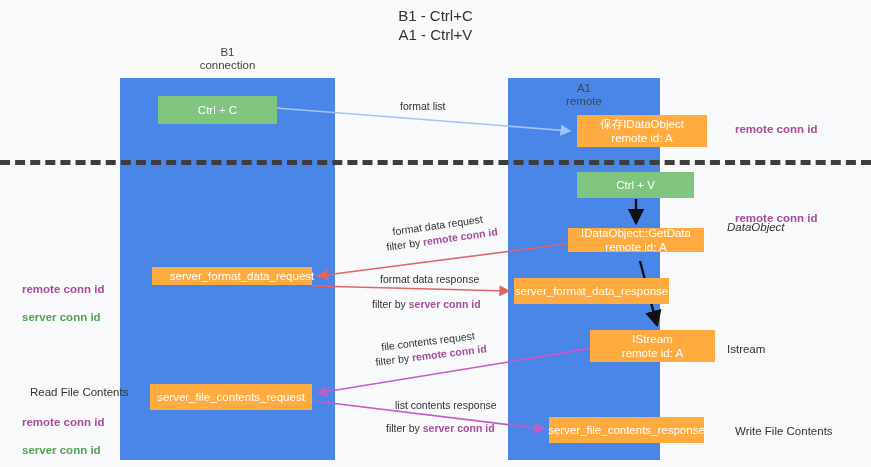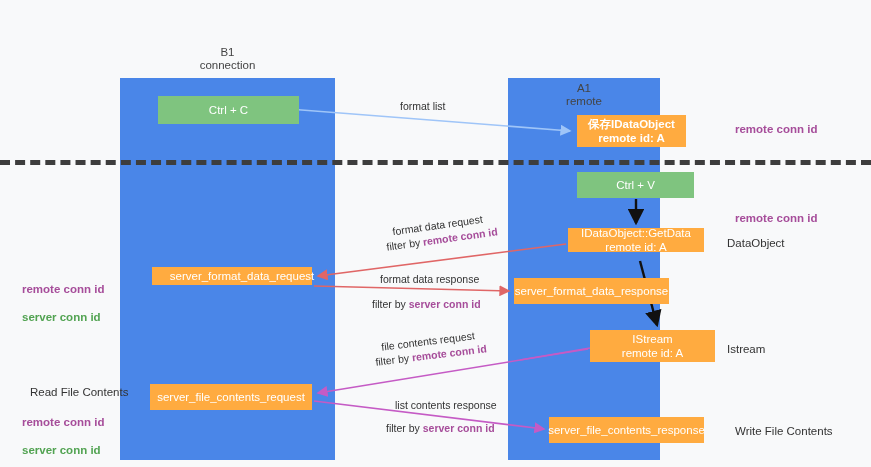--- a/index.html
+++ b/index.html
@@ -36,39 +36,39 @@
 
   
   .node{
     position:absolute;display:flex;align-items:center;justify-content:center;
     text-align:center;color:#ffffff;font-size:11.5px;line-height:14px;
     white-space:pre-line;box-sizing:border-box;
   }
   .green{background:#7fc47f;}
   .orange{background:#ffab40;}
 
-  #n-ctrlc{left:158px;top:96px;width:141px;height:28px;text-align:center;}
-  #n-save-ido{left:577px;top:115px;width:109px;height:32px;font-weight:bold;}
+  #n-ctrlc{left:158px;top:96px;width:119px;height:28px;text-align:center;}
+  #n-save-ido{left:577px;top:115px;width:130px;height:32px;}
   #n-ctrlv{left:577px;top:172px;width:117px;height:26px;}
   #n-getdata{left:568px;top:228px;width:136px;height:24px;}
   #n-fmt-req{left:152px;top:267px;width:160px;height:18px;padding-left:20px;}
   #n-fmt-res{left:514px;top:278px;width:155px;height:26px;}
   #n-istream{left:590px;top:330px;width:125px;height:32px;}
   #n-file-req{left:150px;top:384px;width:162px;height:26px;}
   #n-file-res{left:549px;top:417px;width:155px;height:26px;}
 
   
   .ann{position:absolute;font-size:11.5px;line-height:14px;white-space:pre-line;}
   .purple{color:#a64d9a;font-weight:bold;}
   .green-t{color:#52a352;font-weight:bold;}
   .dark{color:#333;font-weight:normal;}
 
   #ann-r1{left:735px;top:122px;}
   #ann-r2{left:735px;top:211px;}
-  #ann-r3{left:727px;top:236px;}
+  #ann-r3{left:727px;top:220px;font-style:italic;}
   #ann-r4{left:727px;top:342px;}
   #ann-r5{left:735px;top:424px;}
 
   #ann-l1{left:22px;top:268px;text-align:left;}
   #ann-l2{left:30px;top:385px;}
   #ann-l3{left:22px;top:401px;}
 
   
   .edge-label{position:absolute;font-size:10.5px;color:#333;white-space:nowrap;}
   .edge-label .hl{font-weight:bold;}
@@ -83,20 +83,22 @@
   #el-fcres{left:395px;top:399px;}
   #el-fcres2{left:386px;top:422px;}
 
   svg#wires{position:absolute;left:0;top:0;width:871px;height:467px;pointer-events:none;}
 </style>
 </head>
 <body>
 
 <div id="stage">
 
+  <div id="diagram-title">B1 - Ctrl+C
+A1 - Ctrl+V</div>
 
   <div class="lane" id="lane-b1"></div>
   <div class="lane" id="lane-a1"></div>
 
   <div class="lane-head" id="head-b1">B1
 connection</div>
   <div class="lane-head" id="head-a1">A1
 remote</div>
 
   <svg id="wires" viewBox="0 0 871 467">

